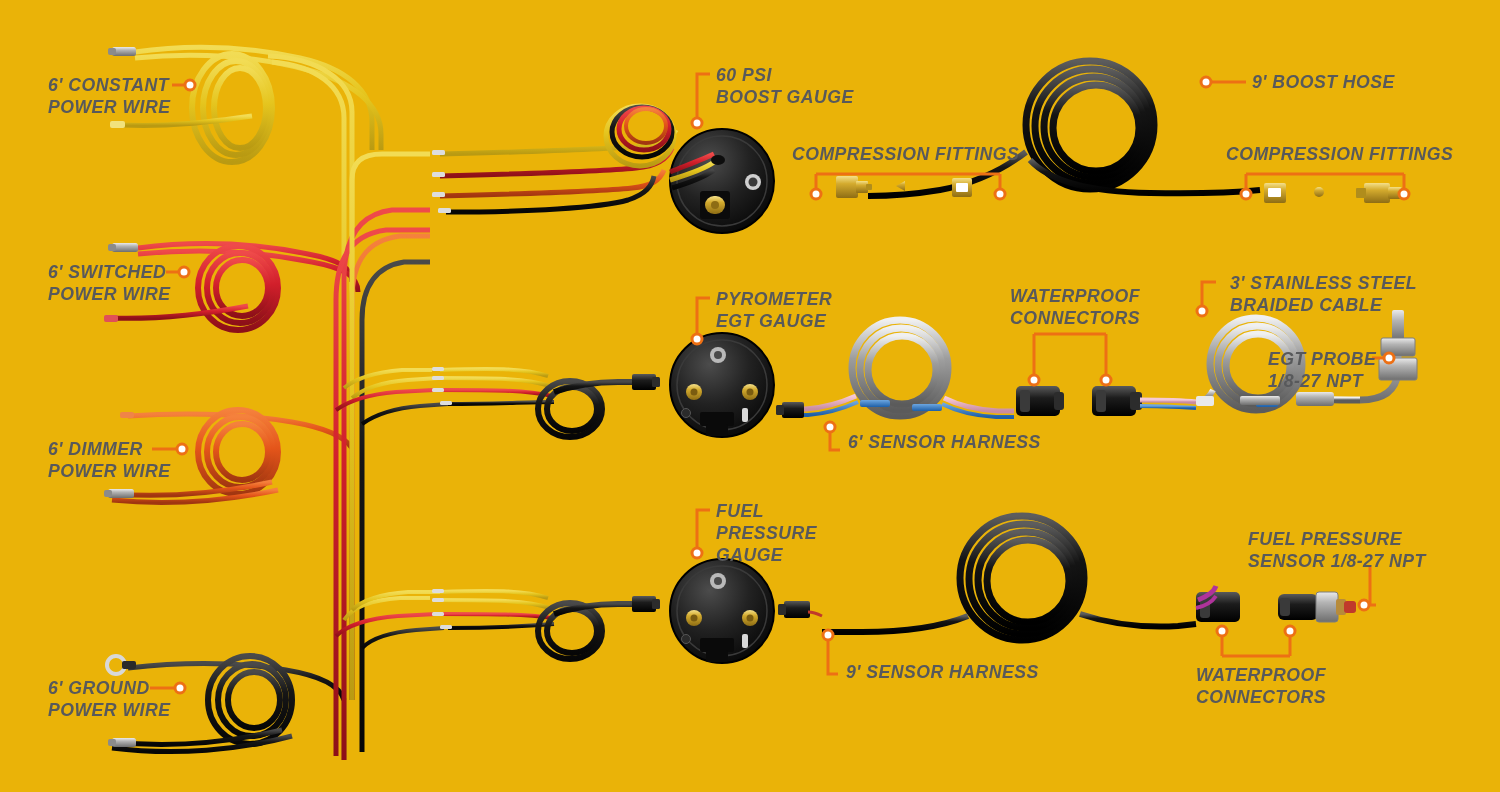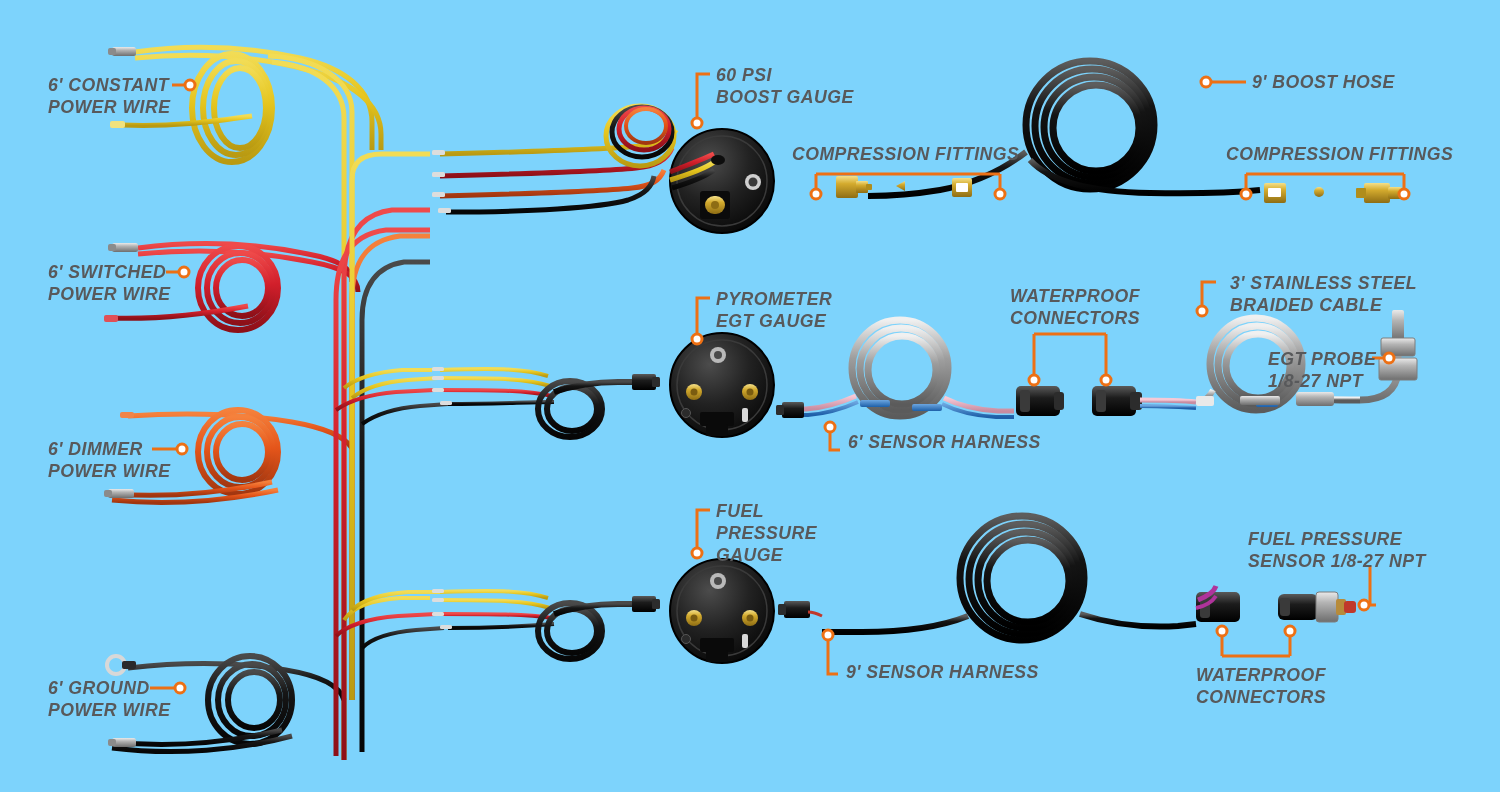--- a/index.html
+++ b/index.html
@@ -1,17 +1,17 @@
 <!DOCTYPE html>
 <html><head>
 <meta charset="utf-8">
 <style>
   html,body{margin:0;padding:0;background:#fff;}
   body{width:1500px;height:792px;overflow:hidden;font-family:"Liberation Sans",sans-serif;}
-  #stage{position:relative;width:1500px;height:792px;background:#7dd3fc;}
+  #stage{position:relative;width:1500px;height:792px;background:#eab308;}
   svg.layer{position:absolute;left:0;top:0;width:1500px;height:792px;}
   .lbl{position:absolute;font-family:"Liberation Sans",sans-serif;font-weight:bold;font-style:italic;
        font-size:19px;line-height:22px;color:#58595b;letter-spacing:0.5px;white-space:pre;
        transform:scaleX(0.93);transform-origin:left top;}
   .lbl span{display:block;}
 </style>
 </head>
 <body>
 
 <div id="stage">

